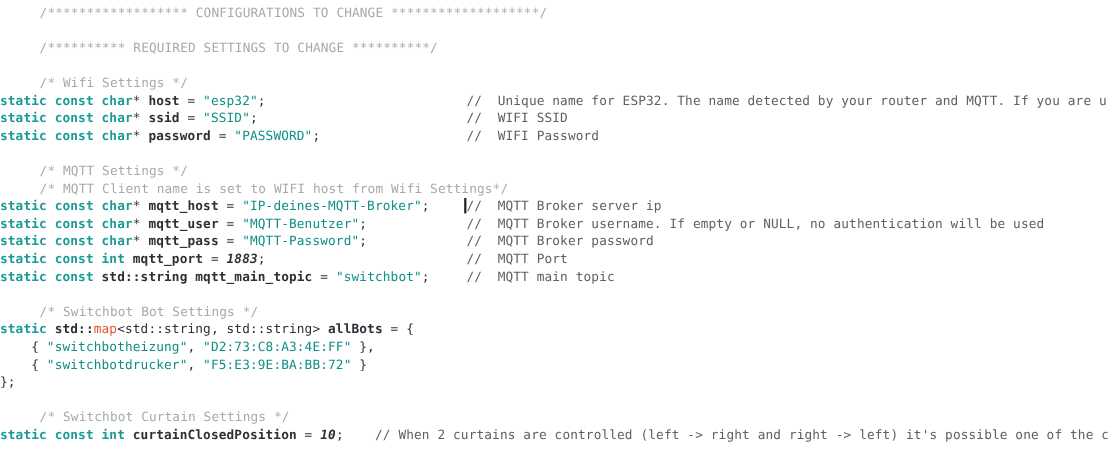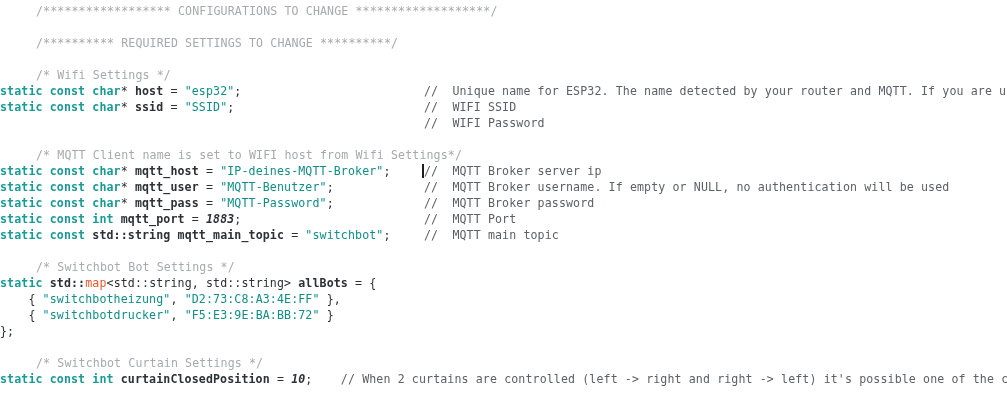--- a/index.html
+++ b/index.html
@@ -82,22 +82,23 @@
 <body>
 
 <div id="code-surface">
     <div class="code-line"><span class="code-main"><span class="tok-block-comment">/****************** CONFIGURATIONS TO CHANGE *******************/</span></span></div>
     <div class="code-line"><span class="code-main"></span></div>
     <div class="code-line"><span class="code-main"><span class="tok-block-comment">/********** REQUIRED SETTINGS TO CHANGE **********/</span></span></div>
     <div class="code-line"><span class="code-main"></span></div>
     <div class="code-line"><span class="code-main"><span class="tok-block-comment">/* Wifi Settings */</span></span></div>
     <div class="code-line"><span class="code-main"><span class="tok-keyword">static const char</span><span class="tok-plain">* </span><span class="tok-ident">host</span><span class="tok-plain"> = </span><span class="tok-string">"esp32"</span><span class="tok-plain">;</span></span><span class="code-comment">//  Unique name for ESP32. The name detected by your router and MQTT. If you are usi</span></div>
     <div class="code-line"><span class="code-main"><span class="tok-keyword">static const char</span><span class="tok-plain">* </span><span class="tok-ident">ssid</span><span class="tok-plain"> = </span><span class="tok-string">"SSID"</span><span class="tok-plain">;</span></span><span class="code-comment">//  WIFI SSID</span></div>
-    <div class="code-line"><span class="code-comment">//  WIFI Password</span></div>
+    <div class="code-line"><span class="code-main"><span class="tok-keyword">static const char</span><span class="tok-plain">* </span><span class="tok-ident">password</span><span class="tok-plain"> = </span><span class="tok-string">"PASSWORD"</span><span class="tok-plain">;</span></span><span class="code-comment">//  WIFI Password</span></div>
     <div class="code-line"><span class="code-main"></span></div>
+    <div class="code-line"><span class="code-main"><span class="tok-block-comment">/* MQTT Settings */</span></span></div>
     <div class="code-line"><span class="code-main"><span class="tok-block-comment">/* MQTT Client name is set to WIFI host from Wifi Settings*/</span></span></div>
     <div class="code-line"><span class="code-main"><span class="tok-keyword">static const char</span><span class="tok-plain">* </span><span class="tok-ident">mqtt_host</span><span class="tok-plain"> = </span><span class="tok-string">"IP-deines-MQTT-Broker"</span><span class="tok-plain">;</span></span><span class="code-comment">//  MQTT Broker server ip</span><span class="caret" style="left: 422px;"></span></div>
     <div class="code-line"><span class="code-main"><span class="tok-keyword">static const char</span><span class="tok-plain">* </span><span class="tok-ident">mqtt_user</span><span class="tok-plain"> = </span><span class="tok-string">"MQTT-Benutzer"</span><span class="tok-plain">;</span></span><span class="code-comment">//  MQTT Broker username. If empty or NULL, no authentication will be used</span></div>
     <div class="code-line"><span class="code-main"><span class="tok-keyword">static const char</span><span class="tok-plain">* </span><span class="tok-ident">mqtt_pass</span><span class="tok-plain"> = </span><span class="tok-string">"MQTT-Password"</span><span class="tok-plain">;</span></span><span class="code-comment">//  MQTT Broker password</span></div>
     <div class="code-line"><span class="code-main"><span class="tok-keyword">static const int</span><span class="tok-plain"> </span><span class="tok-ident">mqtt_port</span><span class="tok-plain"> = </span><span class="tok-number">1883</span><span class="tok-plain">;</span></span><span class="code-comment">//  MQTT Port</span></div>
     <div class="code-line"><span class="code-main"><span class="tok-keyword">static const </span><span class="tok-std">std::string</span><span class="tok-plain"> </span><span class="tok-ident">mqtt_main_topic</span><span class="tok-plain"> = </span><span class="tok-string">"switchbot"</span><span class="tok-plain">;</span></span><span class="code-comment">//  MQTT main topic</span></div>
     <div class="code-line"><span class="code-main"></span></div>
     <div class="code-line"><span class="code-main"><span class="tok-block-comment">/* Switchbot Bot Settings */</span></span></div>
     <div class="code-line"><span class="code-main"><span class="tok-keyword">static </span><span class="tok-std">std::</span><span class="tok-type-hl">map</span><span class="tok-plain">&lt;std::string, std::string&gt; </span><span class="tok-ident">allBots</span><span class="tok-plain"> = {</span></span></div>
     <div class="code-line"><span class="code-main"><span class="tok-plain">    { </span><span class="tok-string">"switchbotheizung"</span><span class="tok-plain">, </span><span class="tok-string">"D2:73:C8:A3:4E:FF"</span><span class="tok-plain"> },</span></span></div>

